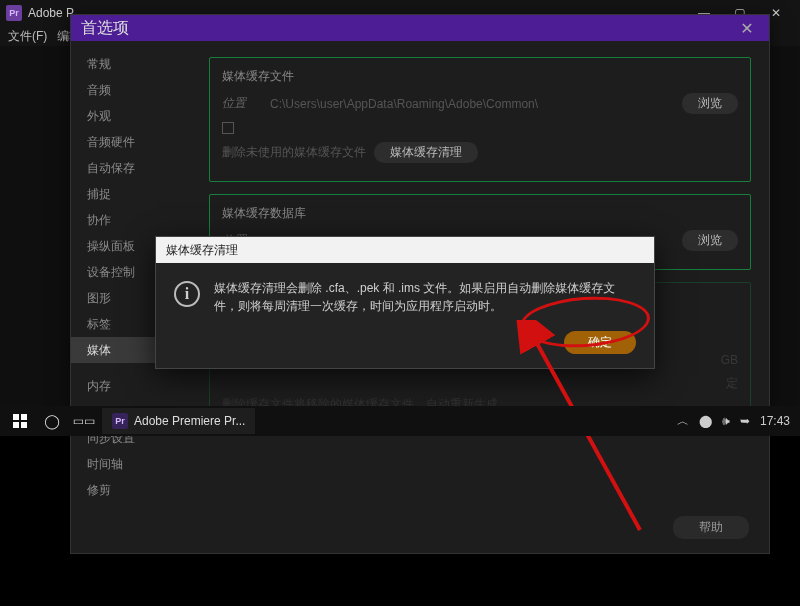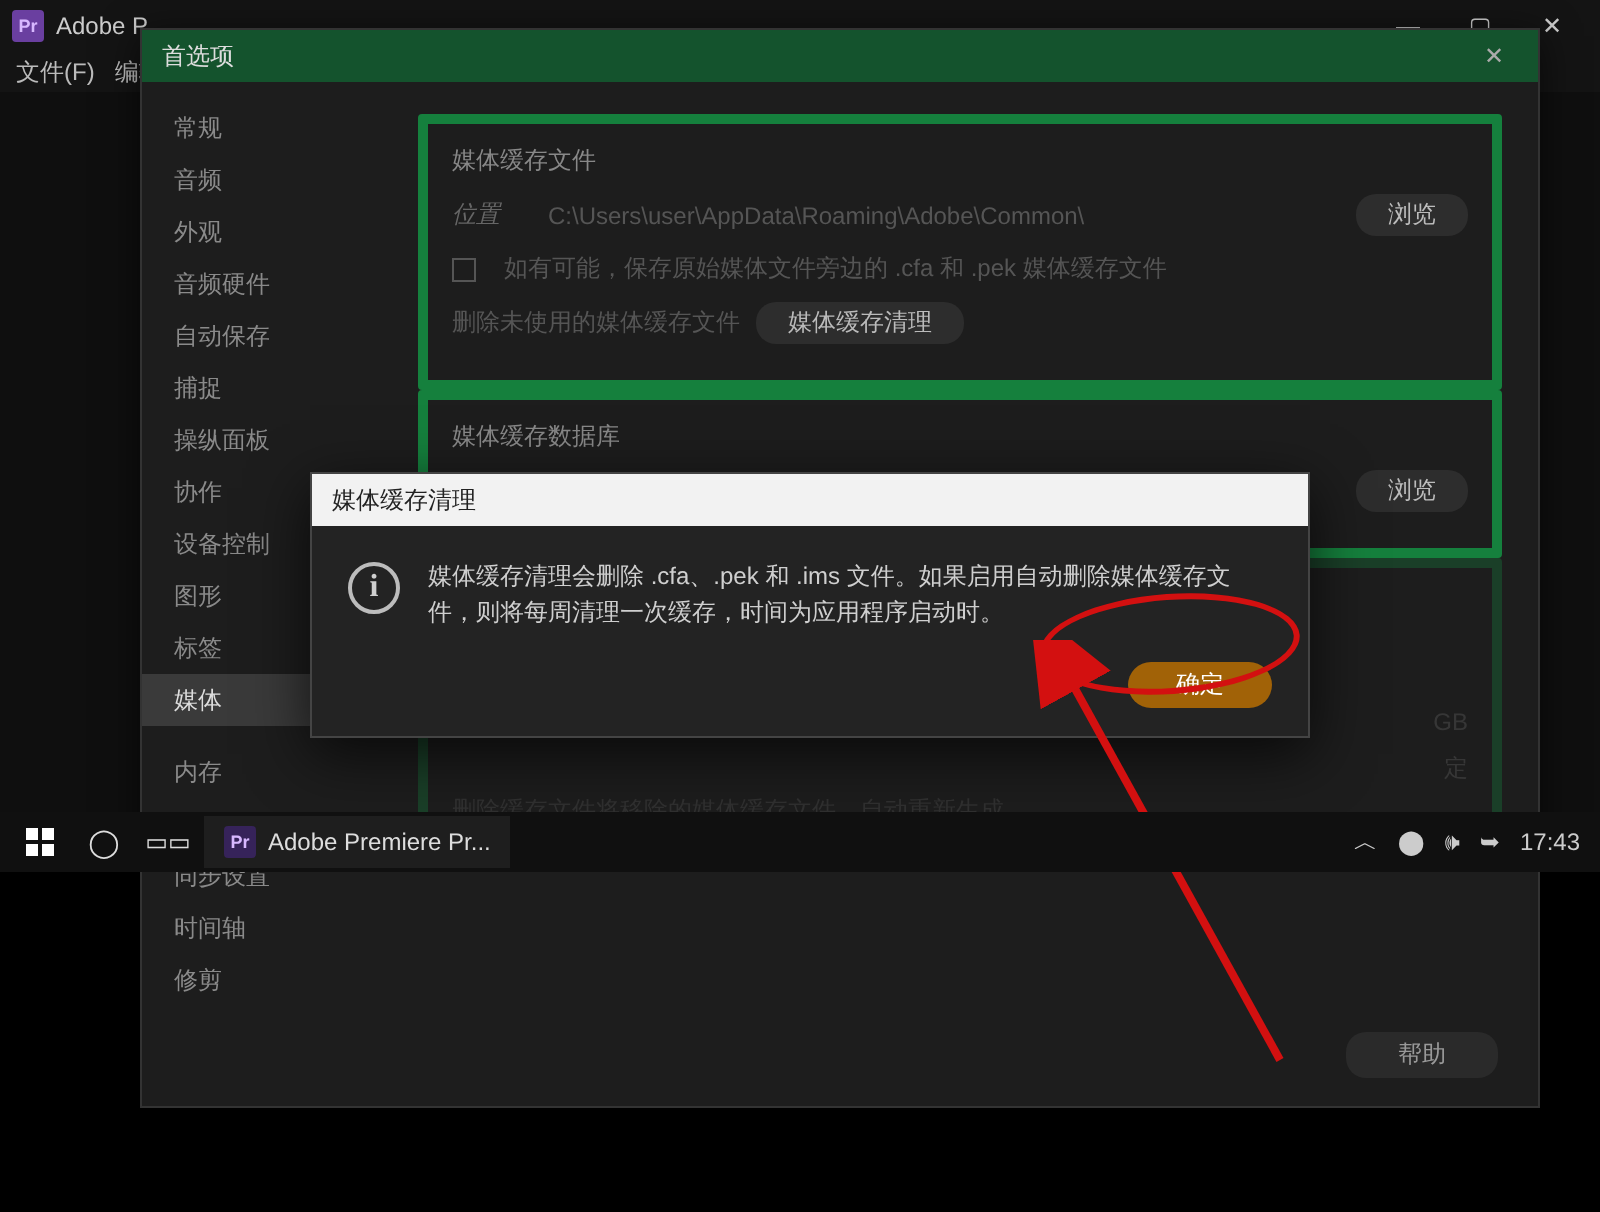--- a/index.html
+++ b/index.html
@@ -8,30 +8,30 @@
   
   .titlebar { height:26px; background:#141414; display:flex; align-items:center; padding:0 6px; color:#ccc; }
   .titlebar .app-icon { width:16px; height:16px; background:#6a3fa0; display:flex; align-items:center; justify-content:center; color:#d8b8ff; font-size:9px; font-weight:bold; border-radius:2px; margin-right:6px; }
   .titlebar .title { flex:0 0 auto; }
   .titlebar .spacer { flex:1; }
   .titlebar .win-btn { width:36px; height:26px; display:flex; align-items:center; justify-content:center; color:#ccc; font-size:12px; }
   .menubar { height:20px; display:flex; align-items:center; padding:0 8px; gap:10px; color:#bbb; background:#141414; }
   .menubar span { font-size:12px; }
   
   .prefs { position:absolute; left:70px; top:14px; width:700px; height:540px; background:#1d1d1d; border:1px solid #333; box-shadow:0 4px 18px rgba(0,0,0,.6); display:flex; flex-direction:column; }
-  .prefs-titlebar { height:26px; background:#14532d; display:flex; align-items:center; padding:0 10px; color:#ddd; font-size:12px; }
+  .prefs-titlebar { height:26px; background:#4c1d95; display:flex; align-items:center; padding:0 10px; color:#ddd; font-size:16px; }
   .prefs-titlebar .spacer { flex:1; }
   .prefs-titlebar .close { width:24px; text-align:center; color:#aaa; }
   .prefs-body { flex:1; display:flex; }
   .sidebar { width:120px; background:#1d1d1d; padding:10px 0; }
   .sidebar .item { padding:4px 16px; color:#8a8a8a; font-size:12px; line-height:18px; }
   .sidebar .item.sel { background:#3a3a3a; color:#ddd; }
   .sidebar .sep { height:10px; }
   .content { flex:1; position:relative; padding:16px 18px; color:#777; }
-  .section { border:5px solid #15803d; border-radius:2px; padding:10px 12px; }
+  .section { border:1px solid #15803d; border-radius:2px; padding:10px 12px; margin-bottom:12px; }
   .section .sec-title { color:#888; margin-bottom:8px; font-size:12px; }
   .row { display:flex; align-items:center; gap:8px; margin-bottom:8px; font-size:12px; color:#666; }
   .row .label { width:40px;font-style:italic; }
   .row .path { flex:1; color:#555; white-space:nowrap; overflow:hidden; text-overflow:ellipsis; }
   .btn { background:#2d2d2d; color:#bbb; padding:2px 16px; border-radius:10px; font-size:12px; }
   .btn.solid-blue { background:#a16207; color:#fff; padding:3px 24px; border-radius:12px; }
   .checkbox { width:12px; height:12px; border:1px solid #555; display:inline-block; margin-right:6px; }
   .muted { color:#555; }
   .dim { opacity:.35; }
   .footer-btns { position:absolute; right:20px; bottom:14px; display:flex; gap:18px; }
@@ -80,22 +80,22 @@
       <span class="close">✕</span>
     </div>
     <div class="prefs-body">
       <div class="sidebar">
         <div class="item">常规</div>
         <div class="item">音频</div>
         <div class="item">外观</div>
         <div class="item">音频硬件</div>
         <div class="item">自动保存</div>
         <div class="item">捕捉</div>
+        <div class="item">协作</div>
         <div class="item">操纵面板</div>
-        <div class="item">协作</div>
         <div class="item">设备控制</div>
         <div class="item">图形</div>
         <div class="item">标签</div>
         <div class="item sel">媒体</div>
         <div class="sep"></div>
         <div class="item">内存</div>
         <div class="item">回放</div>
         <div class="item">同步设置</div>
         <div class="item">时间轴</div>
         <div class="item">修剪</div>
@@ -104,21 +104,20 @@
       <div class="content">
         <div class="section">
           <div class="sec-title">媒体缓存文件</div>
           <div class="row">
             <span class="label">位置</span>
             <span class="path">C:\Users\user\AppData\Roaming\Adobe\Common\</span>
             <span class="btn">浏览</span>
           </div>
           <div class="row">
             <span class="checkbox"></span>
-            <span class="muted">如有可能，保存原始媒体文件旁边的 .cfa 和 .pek 媒体缓存文件</span>
           </div>
           <div class="row">
             <span class="muted">删除未使用的媒体缓存文件</span>
             <span class="btn">媒体缓存清理</span>
           </div>
         </div>
 
         <div class="section">
           <div class="sec-title">媒体缓存数据库</div>
           <div class="row">

